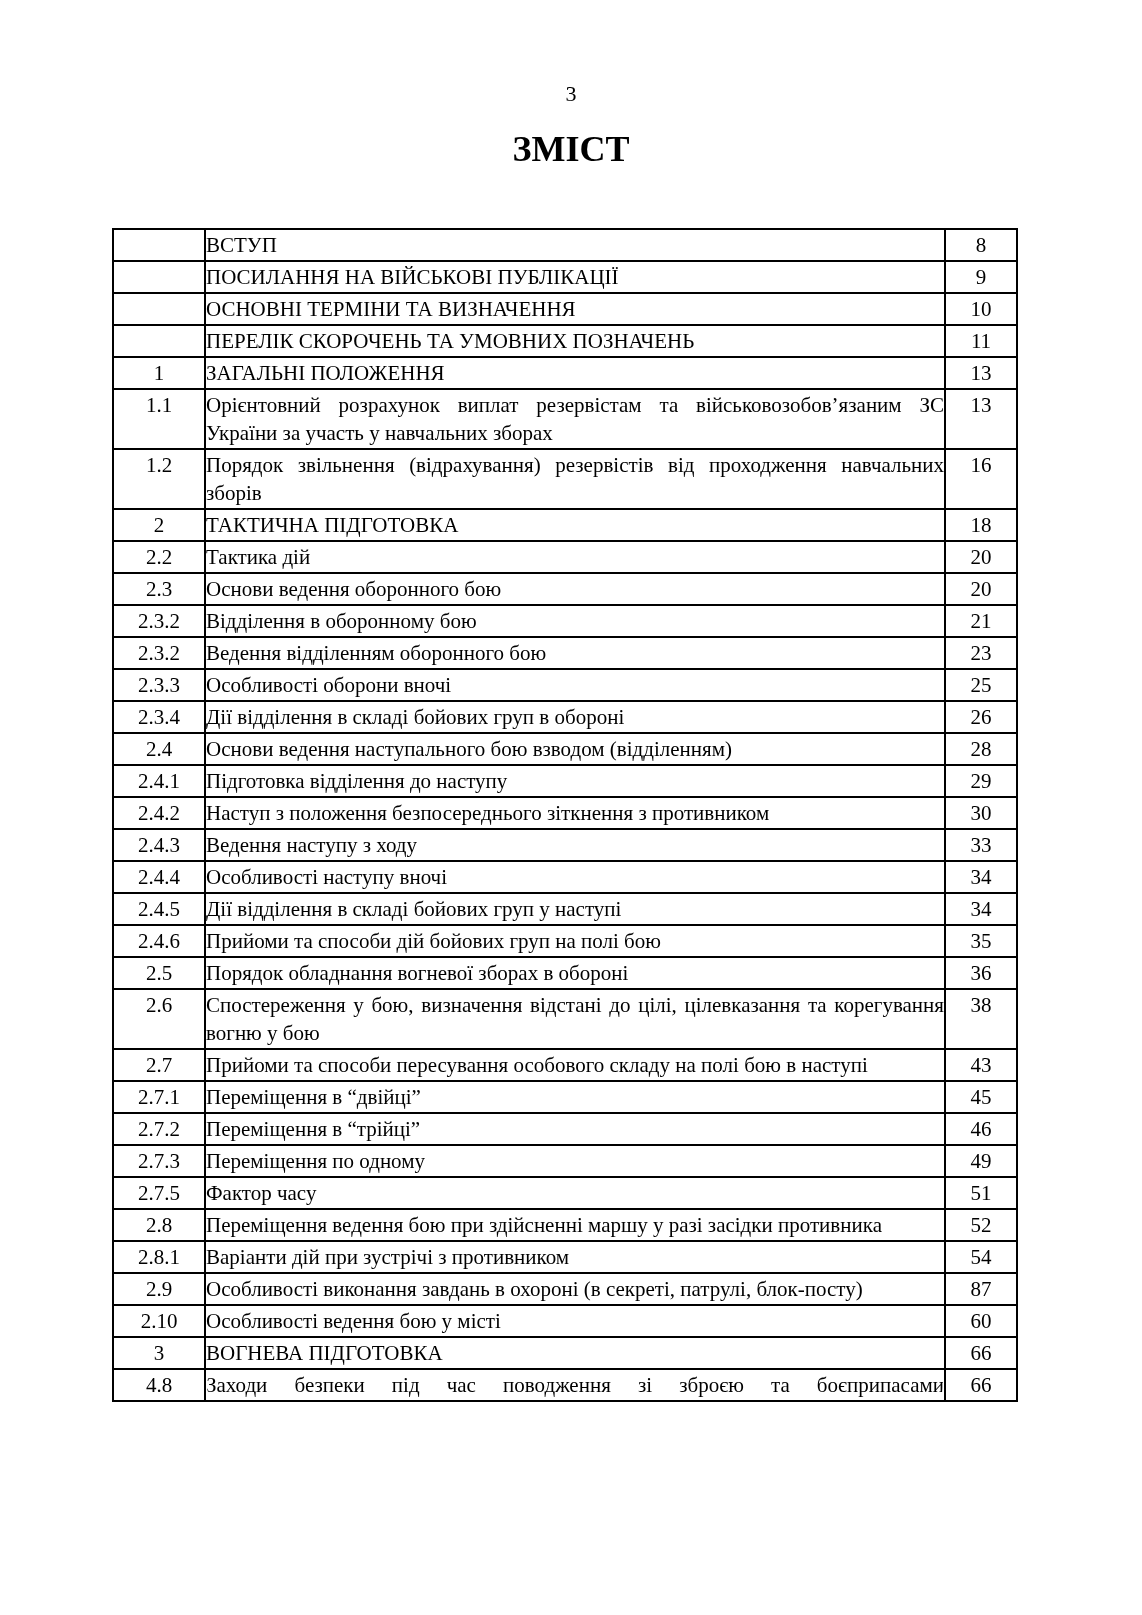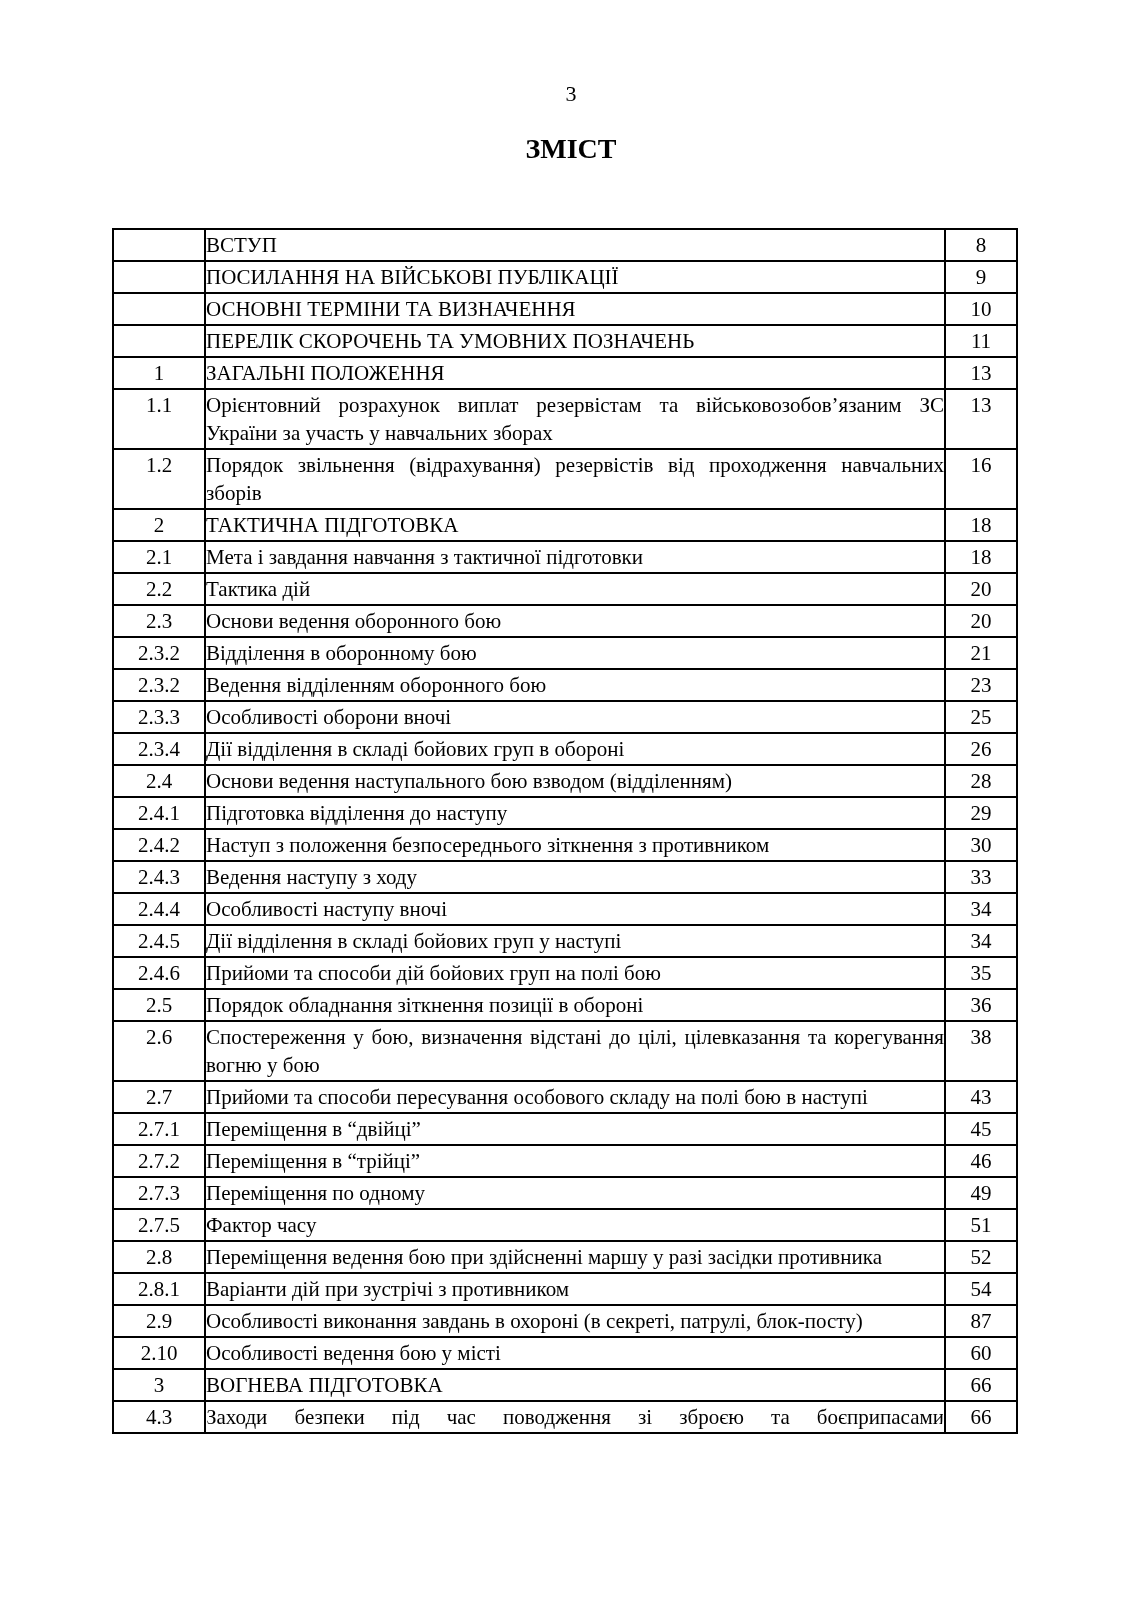--- a/index.html
+++ b/index.html
@@ -16,21 +16,21 @@
     position: absolute;
     top: 82px; left: 0; width: 100%;
     text-align: center;
     font-size: 22px;
     line-height: 24px;
   }
   .doc-title {
     position: absolute;
     top: 134px; left: 0; width: 100%;
     text-align: center;
-    font-size: 28px;
+    font-size: 36px;
     font-weight: bold;
     line-height: 30px;
   }
   table.toc {
     position: absolute;
     left: 112px;
     top: 228px;
     width: 898px;
     border-collapse: collapse;
     table-layout: fixed;
@@ -90,25 +90,20 @@
           <td class="c-code">1.2</td>
           <td class="c-title">Порядок звільнення (відрахування) резервістів від проходження навчальних зборів</td>
           <td class="c-page">16</td>
         </tr>
         <tr>
           <td class="c-code">2</td>
           <td class="c-title">ТАКТИЧНА ПІДГОТОВКА</td>
           <td class="c-page">18</td>
         </tr>
         <tr>
-          <td class="c-code">2.1</td>
-          <td class="c-title">Мета і завдання навчання з тактичної підготовки</td>
-          <td class="c-page">18</td>
-        </tr>
-        <tr>
           <td class="c-code">2.2</td>
           <td class="c-title">Тактика дій</td>
           <td class="c-page">20</td>
         </tr>
         <tr>
           <td class="c-code">2.3</td>
           <td class="c-title">Основи ведення оборонного бою</td>
           <td class="c-page">20</td>
         </tr>
         <tr>
@@ -161,21 +156,21 @@
           <td class="c-title">Дії відділення в складі бойових груп у наступі</td>
           <td class="c-page">34</td>
         </tr>
         <tr>
           <td class="c-code">2.4.6</td>
           <td class="c-title">Прийоми та способи дій бойових груп на полі бою</td>
           <td class="c-page">35</td>
         </tr>
         <tr>
           <td class="c-code">2.5</td>
-          <td class="c-title">Порядок обладнання зіткнення позиції в обороні</td>
+          <td class="c-title">Порядок обладнання вогневої зборах в обороні</td>
           <td class="c-page">36</td>
         </tr>
         <tr>
           <td class="c-code">2.6</td>
           <td class="c-title">Спостереження у бою, визначення відстані до цілі, цілевказання та корегування вогню у бою</td>
           <td class="c-page">38</td>
         </tr>
         <tr>
           <td class="c-code">2.7</td>
           <td class="c-title">Прийоми та способи пересування особового складу на полі бою в наступі</td>
@@ -220,19 +215,19 @@
           <td class="c-code">2.10</td>
           <td class="c-title">Особливості ведення бою у місті</td>
           <td class="c-page">60</td>
         </tr>
         <tr>
           <td class="c-code">3</td>
           <td class="c-title">ВОГНЕВА ПІДГОТОВКА</td>
           <td class="c-page">66</td>
         </tr>
         <tr>
-          <td class="c-code">4.3</td>
+          <td class="c-code">4.8</td>
           <td class="c-title fill">Заходи безпеки під час поводження зі зброєю та боєприпасами</td>
           <td class="c-page">66</td>
         </tr>
       </tbody>
   </table>
 </div>
 
 </body></html>

